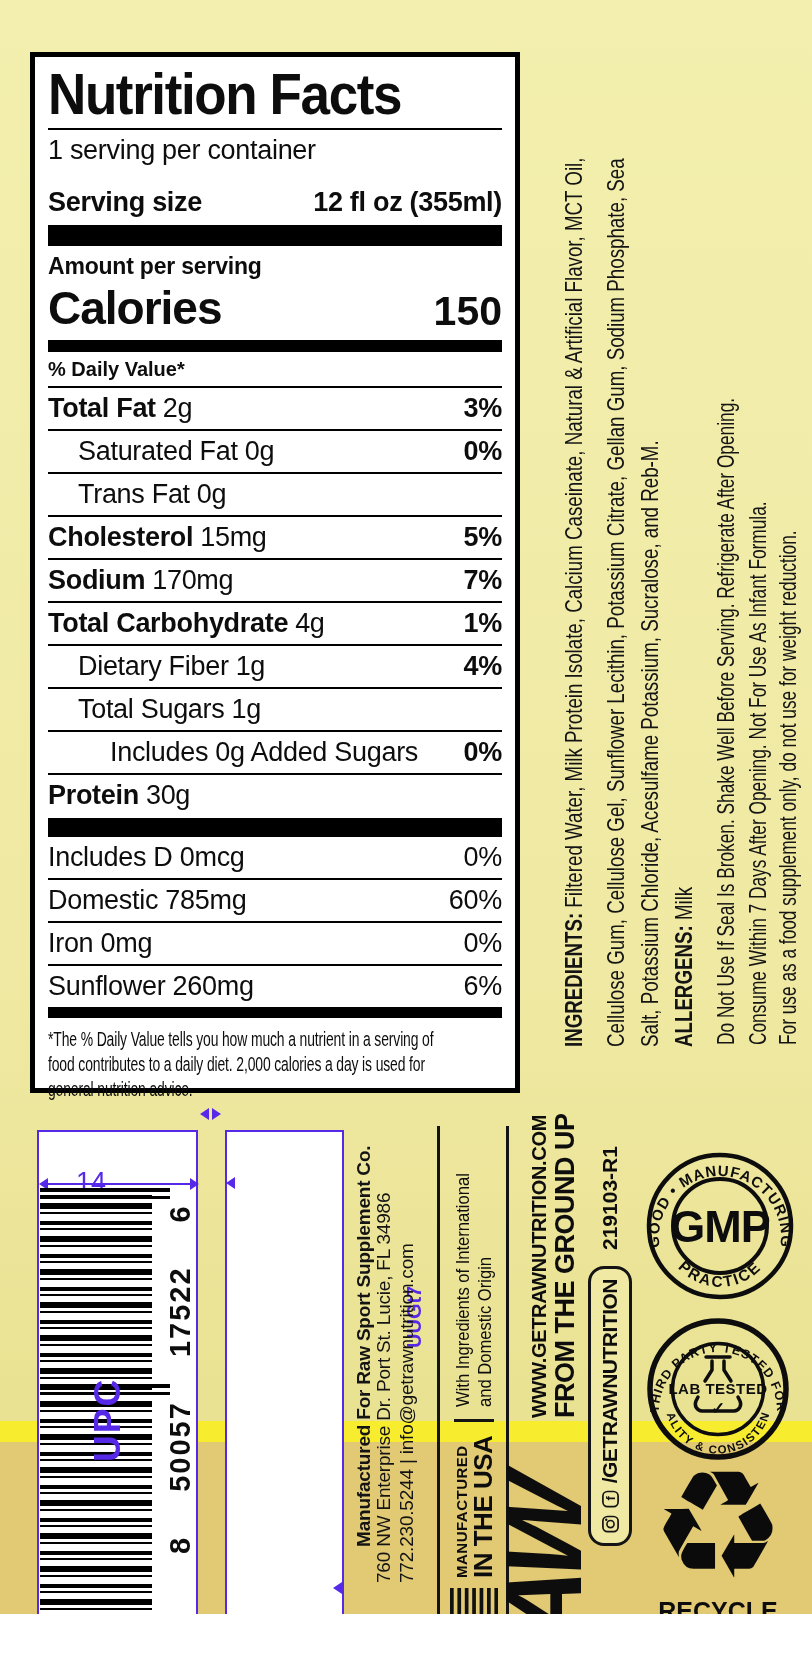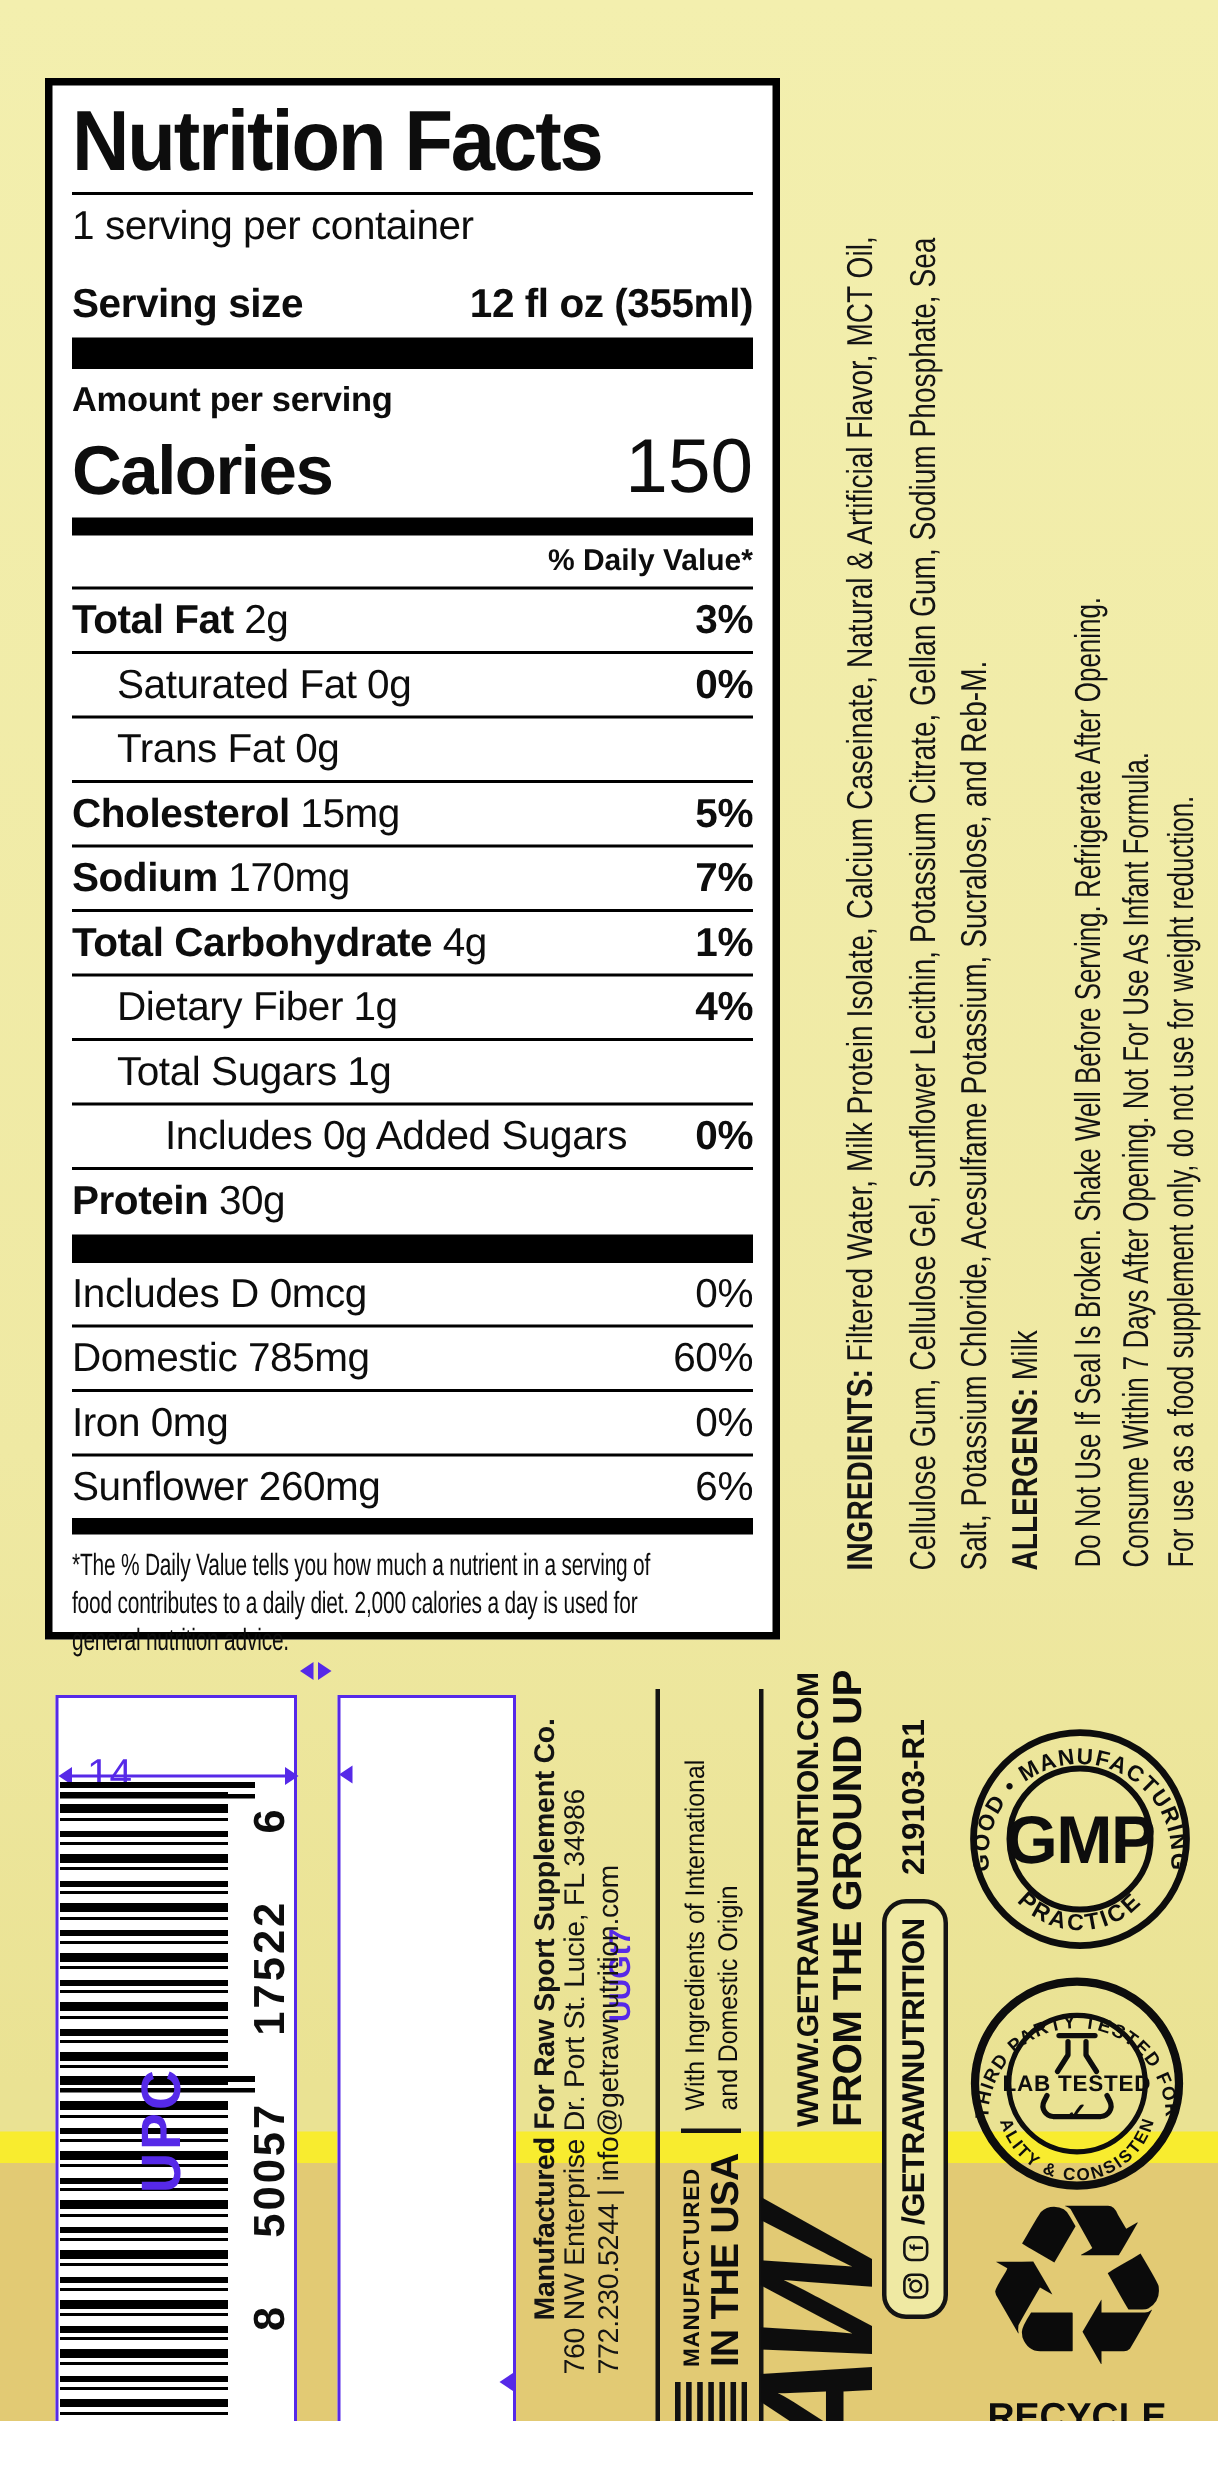--- a/index.html
+++ b/index.html
@@ -12,23 +12,23 @@
   
   .nf{position:absolute;left:30px;top:52px;width:490px;height:1041px;background:#fff;border:5px solid #000;box-sizing:border-box;padding:8px 13px 6px 13px;}
   .nf-title{font-weight:bold;font-size:57px;line-height:1.02;letter-spacing:-1.5px;transform:scaleX(.93);transform-origin:0 50%;white-space:nowrap;}
   .hr{height:2px;background:#000;margin:5px 0 4px 0;}
   .nf-spc{font-size:27px;line-height:1.2;letter-spacing:-0.3px;}
   .nf-serv{display:flex;justify-content:space-between;font-size:27px;font-weight:bold;letter-spacing:-0.3px;padding:3px 0 7px 0;margin-top:17px;}
   .bar21{height:21px;background:#000;}
   .nf-aps{font-size:23px;font-weight:800;margin-top:7px;letter-spacing:-0.2px;}
   .nf-cal{display:flex;justify-content:space-between;align-items:flex-end;margin-top:1px;}
   .nf-cal .c1{font-size:46px;font-weight:800;letter-spacing:-1px;}
-  .nf-cal .c2{font-size:51px;font-weight:400;}
+  .nf-cal .c2{font-size:41px;font-weight:700;}
   .bar12{height:12px;background:#000;margin-top:5px;}
-  .nf-dvh{font-size:20px;font-weight:bold;text-align:right;padding:6px 0 5px 0;}
+  .nf-dvh{font-size:20px;font-weight:bold;padding:6px 0 5px 0;}
   .row{display:flex;justify-content:space-between;border-top:2px solid #000;padding:5px 0;font-size:27px;line-height:31px;letter-spacing:-0.3px;}
   .row .b{font-weight:bold;}
   .row .amt{margin-left:7px;}
   .dvb{font-weight:bold;}
   .ind1{padding-left:30px;text-align:right;}
   .ind2{padding-left:62px;}
   .bar19{height:19px;background:#000;margin-top:2px;}
   .bar11{height:11px;background:#000;}
   .nf-foot{margin-top:8px;font-size:20.5px;line-height:25px;transform:scaleX(.68);transform-origin:0 0;white-space:nowrap;letter-spacing:-0.2px;}
 
@@ -167,21 +167,21 @@
   <div class="vr r78 ing" style="left:636px;top:1047px;">Salt, Potassium Chloride, Acesulfame Potassium, Sucralose, and Reb-M.</div>
   <div class="vr r78 ing" style="left:670px;top:1047px;"><b>ALLERGENS:</b><span> Milk</span></div>
 
   <div class="vr r72 use" style="left:712px;top:1045px;">Do Not Use If Seal Is Broken. Shake Well Before Serving. Refrigerate After Opening.</div>
   <div class="vr r72 use" style="left:744px;top:1045px;">Consume Within 7 Days After Opening. Not For Use As Infant Formula.</div>
   <div class="vr r72 use" style="left:774px;top:1045px;">For use as a food supplement only, do not use for weight reduction.</div>
 
   <div class="pbox" style="left:37px;top:1130px;width:161px;height:532px;"></div>
   <div class="pbox" style="left:225px;top:1130px;width:119px;height:532px;"></div>
 
-  <div class="vr purple" style="left:58px;top:1168px;font-size:27px;transform:none;">14</div>
+  <div class="vr purple" style="left:76px;top:1168px;font-size:27px;transform:none;">14</div>
   <div class="dimline" style="left:46px;top:1183px;width:146px;"></div>
   <div class="tri tri-l" style="left:39px;top:1178px;"></div>
   <div class="tri tri-r" style="left:190px;top:1178px;"></div>
   <div class="tri tri-l" style="left:200px;top:1108px;"></div>
   <div class="tri tri-r" style="left:212px;top:1108px;"></div>
   <div class="tri tri-l" style="left:226px;top:1177px;"></div>
   <div class="tri tri-l" style="left:333px;top:1582px;"></div>
 
   <div class="bars"></div>
   <div class="gbar" style="top:1188px;height:4px;"></div>

